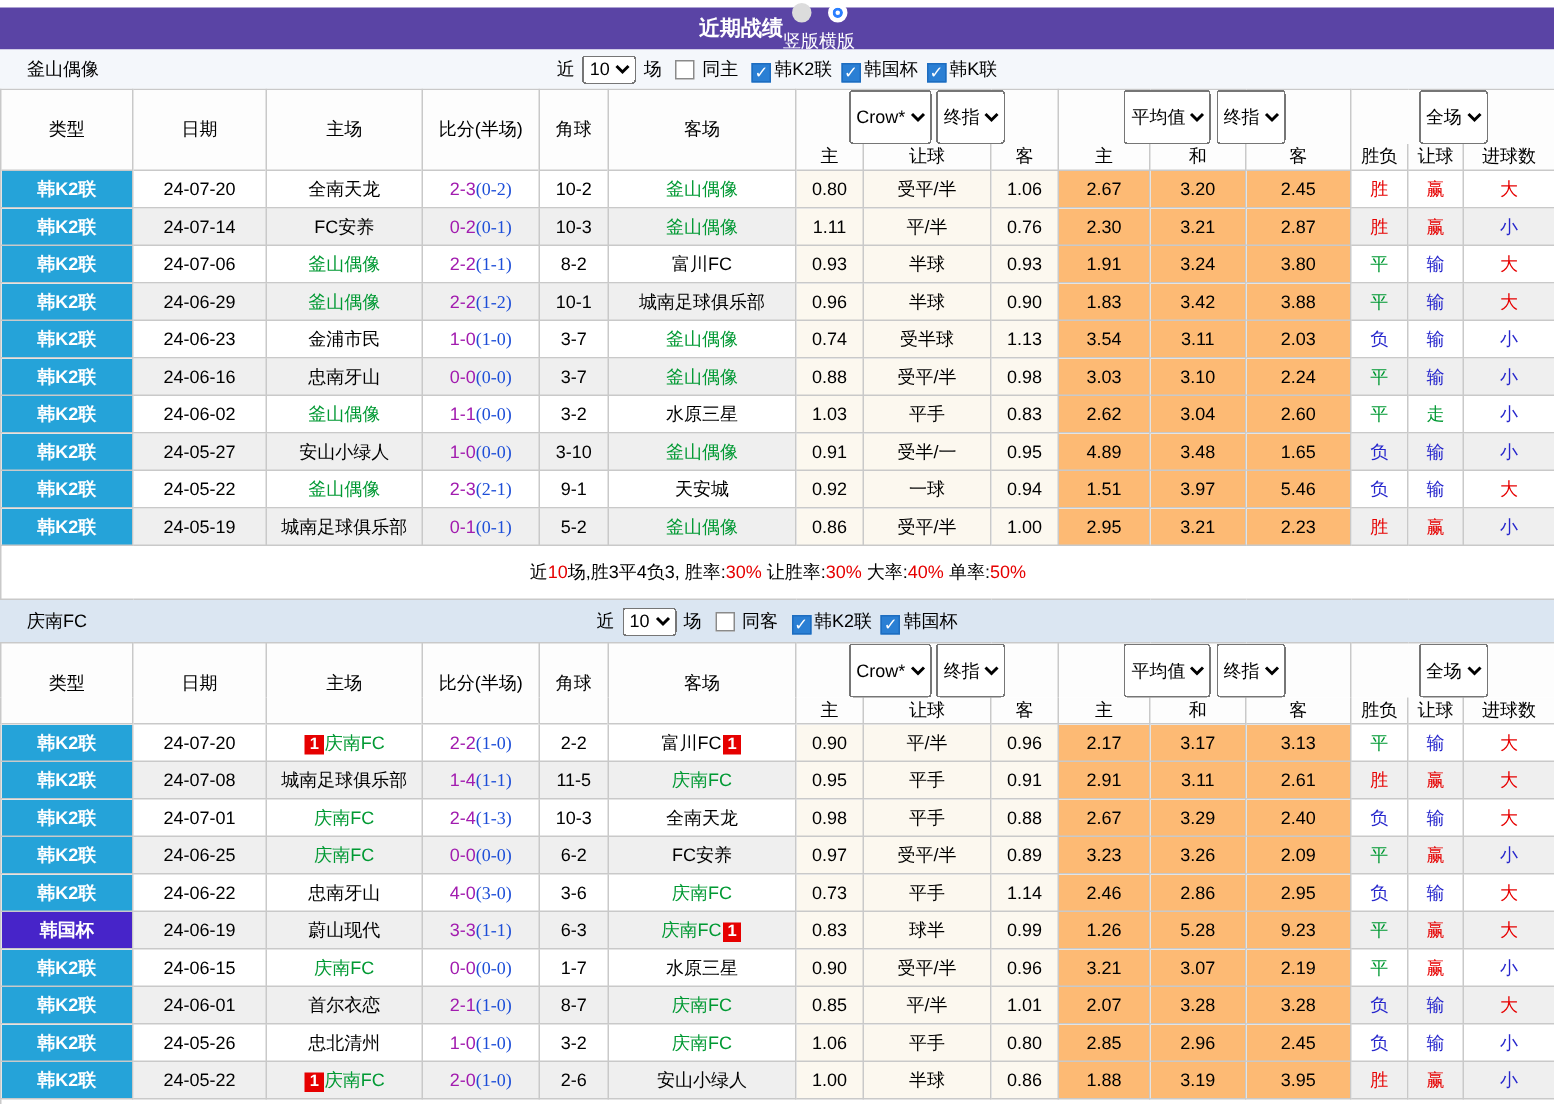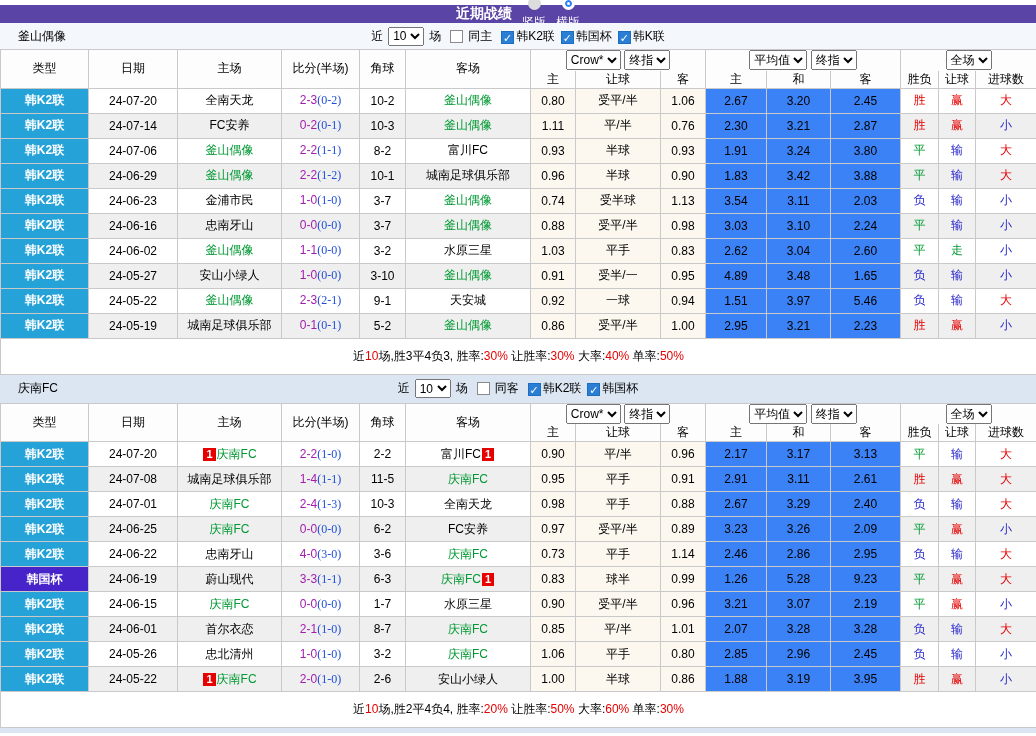--- a/index.html
+++ b/index.html
@@ -1,21 +1,21 @@
 <!DOCTYPE html>
 <html><head>
 <meta charset="utf-8">
 <style>
   * { box-sizing: border-box; }
   html,body { margin:0; padding:0; background:#fff; }
   body { font-family:"Liberation Sans","DejaVu Sans",sans-serif; width:1036px; }
   .page { width:1036px; }
 
-  .topbar { margin-top:5px; height:18px; background:#5a44a5; color:#fff;
-    display:flex; align-items:center; justify-content:center; gap:10px; }
+  .topbar { margin-top:5px; height:28px; background:#5a44a5; color:#fff;
+    display:flex; align-items:center; justify-content:center; }
   .topbar .title { font-weight:bold; font-size:14px; }
   .radio { display:inline-flex; align-items:center; gap:4px; font-size:12px; cursor:default;flex-direction:column; }
   .rdot { width:13px; height:13px; border-radius:50%; display:inline-block; }
   .rdot.sel { background:#dcdcdc; }
   .rdot.unsel { background:#fff; border:3px solid #fff; box-shadow:inset 0 0 0 2px #2a7fff; }
 
   .band { height:26px; display:flex; align-items:center; position:relative; font-size:12px; color:#000; }
   .band.b1 { background:#f4f7fb; }
   .band.b2 { background:#dbe6f2; height:28px; }
   .band .team { position:absolute; left:18px; font-size:12px; }
@@ -25,26 +25,26 @@
   .cb { width:13px; height:13px; display:inline-block; border:1px solid #8a8a8a; background:#fff;
     vertical-align:-2px; margin:0 2px 0 6px; font-size:11px; line-height:12px; text-align:center; }
   .cb.on { background:#2a7fd4; border-color:#1d6dc0; color:#fff; font-weight:bold; }
 
   table { border-collapse:collapse; table-layout:fixed; width:1036px; font-size:12px; color:#000;padding-left:32px; }
   th, td { border:1px solid #c9c9c9; text-align:center; padding:0; height:25px;
     overflow:hidden; white-space:nowrap; }
   thead th { background:#fdfdfd; font-weight:normal; }
   thead tr.ddrow th { height:21px; border-bottom:none; }
   thead tr.subrow th { height:17px; border-top:none; }
-  thead select { font-size:12px; height:20px; }
+  thead select { font-size:12px; height:36px; }
   tbody tr:nth-child(even) { background:#efefef; }
   td.type { background:#25a3d9; color:#fff; font-weight:bold; }
   td.type.cup { background:#4724c9; }
   td.crowcell { background:#fcf8ef; }
-  td.avgcell { background:#3b82f6; }
+  td.avgcell { background:#fdba74; }
   .sc { color:#a21caf; }
   .half { color:#1d4ed8;font-family:Liberation Serif, serif; }
   .self { color:#009933; }
   .badge { display:inline-block; background:#e60000; color:#fff; font-size:11px; font-weight:bold;
     line-height:13px; padding:0 3px; margin:0 1px; }
   .r { color:#e60000; } .g { color:#009933; } .b { color:#2626cc; }
   tfoot td { background:#fff; height:36px; font-size:12px; }
   .sumred { color:#e60000; }
   .bstrip { height:5px; background:#dbe6f2; }
 </style>

